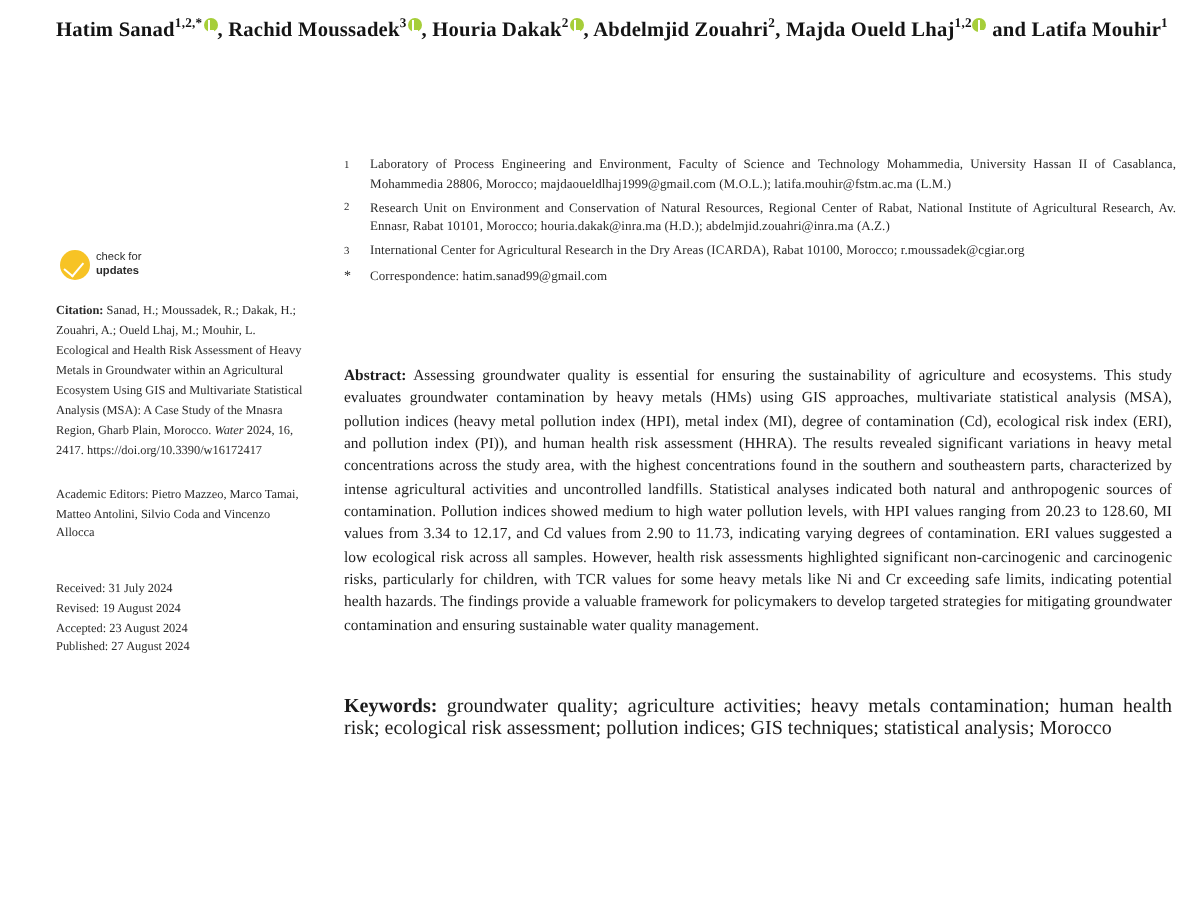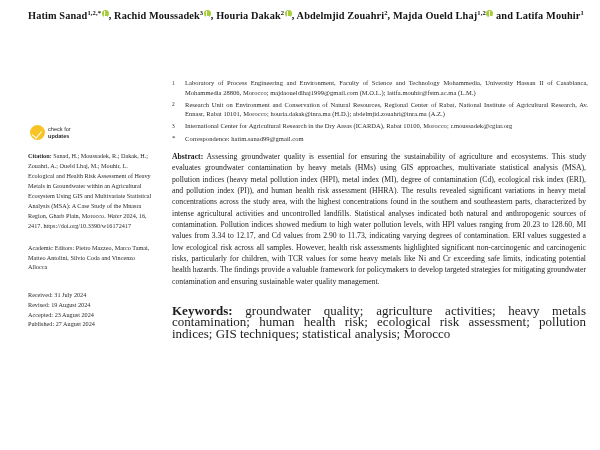--- a/index.html
+++ b/index.html
@@ -103,33 +103,33 @@
     font-size: 7px;
     padding-top: 0;
   }
   .affil-text {
     flex: 1 1 auto;
     text-align: justify;
   }
 
   
   .abstract {
-    margin-top: 8px;
+    margin-top: 39px;
     font-size: 7.7px;
     line-height: 11.35px;
     text-align: justify;
     color: #1c1c1c;
     letter-spacing: 0.01px;
     padding-right: 2px;
   }
   .abstract b { font-weight: bold; }
 
   .keywords {
-    margin-top: 18px;
-    font-size: 13px;
+    margin-top: 30px;
+    font-size: 10px;
     line-height: 11.3px;
     text-align: justify;
     color: #1c1c1c;
     padding-right: 2px;
   }
   .keywords b { font-weight: bold; }
 
   
   .check-updates {
     display: flex;

